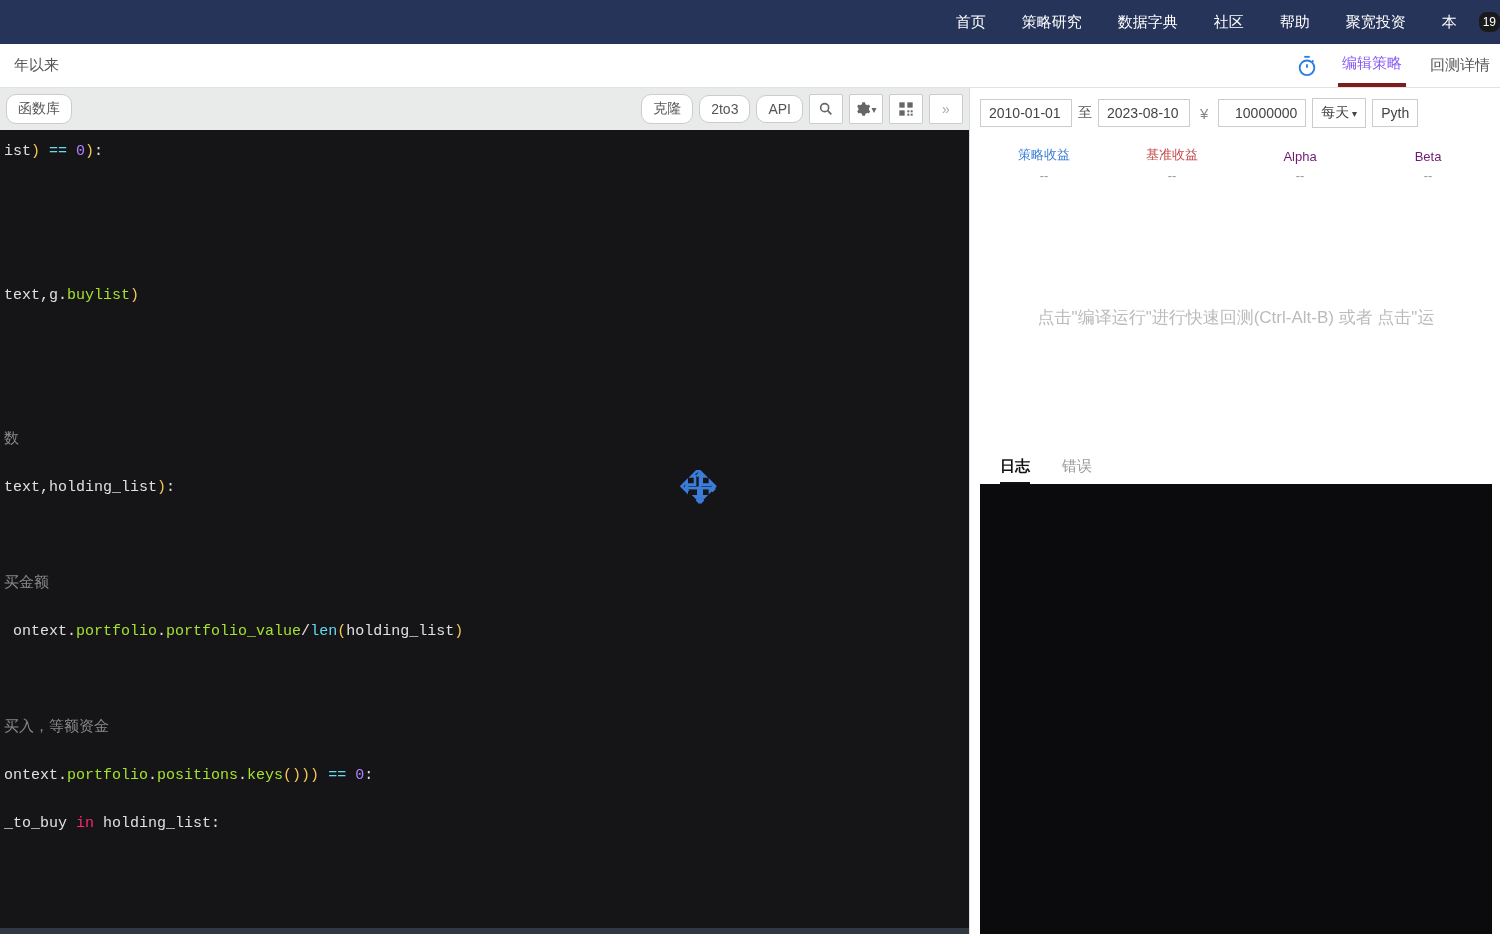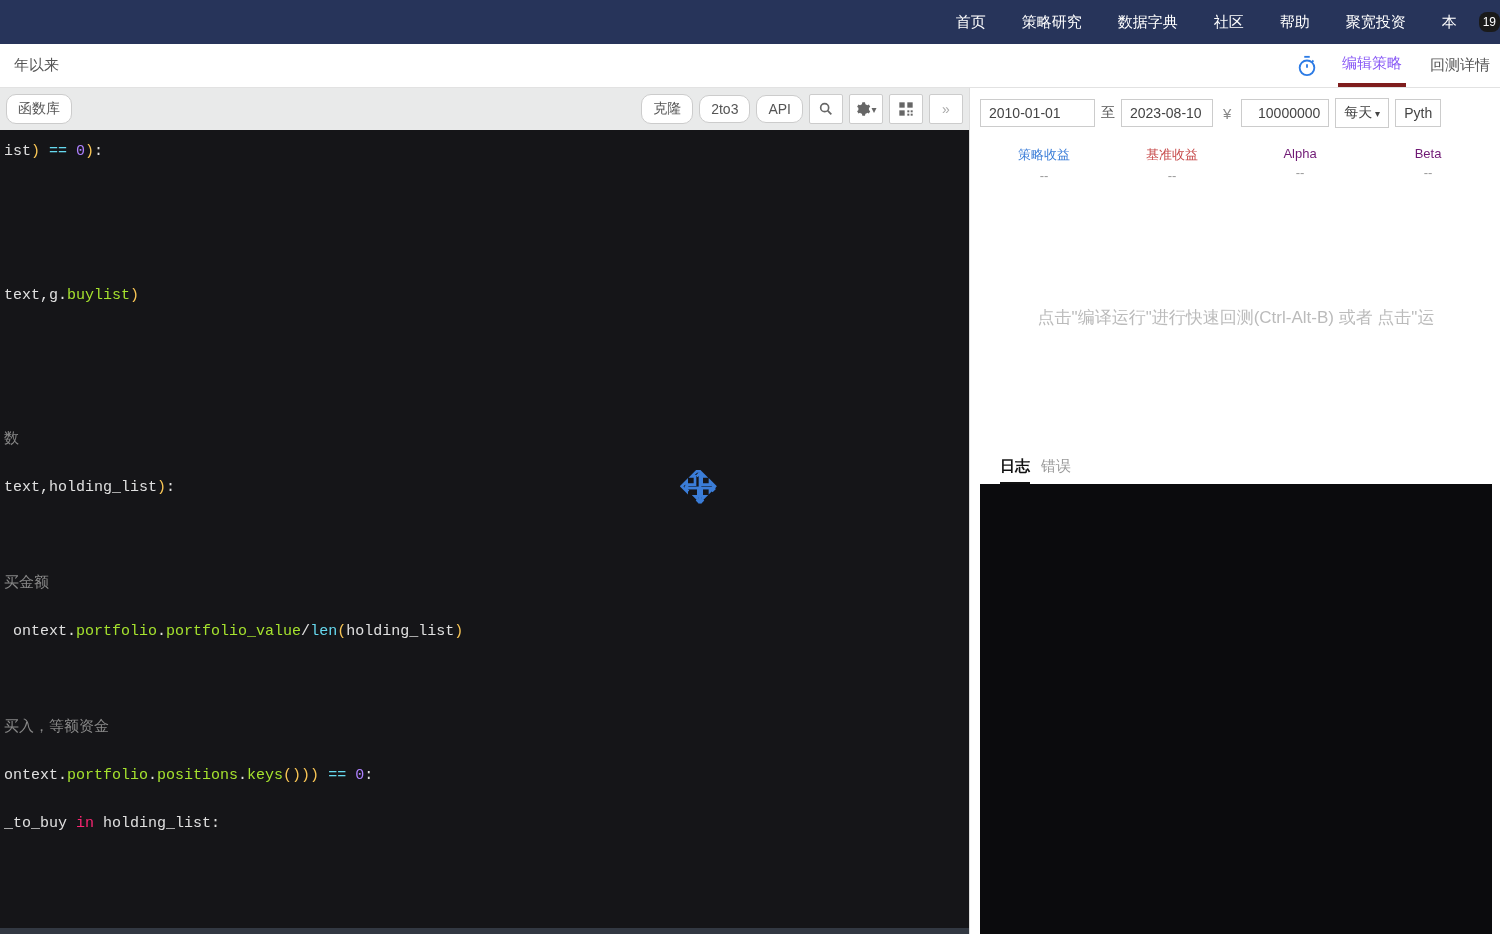--- a/index.html
+++ b/index.html
@@ -181,20 +181,21 @@
   color: #555;
   font-size: 14px;
 }
 .currency { color: #888; padding: 0 4px; font-size: 15px; }
 
 .metrics-row {
   display: flex;
   justify-content: space-around;
   margin-top: 14px;
   padding: 4px 0;
+  align-items: flex-end;
 }
 .metric-col {
   flex: 1;
   text-align: center;
 }
 .metric-label { font-size: 13px; }
 .metric-label.blue { color: #3b7dd8; }
 .metric-label.red  { color: #c74b4b; }
 .metric-label.gray { color: #701a75; }
 .metric-val { color: #999; font-size: 13px; margin-top: 4px; }
@@ -205,21 +206,21 @@
   align-items: center;
   justify-content: center;
   color: #bbb;
   font-size: 17px;
   padding: 0 4px;
 }
 
 
 .log-tabs {
   display: flex;
-  gap: 11px;
+  gap: 32px;
   padding-left: 20px;
   margin-top: 4px;
 }
 .log-tab {
   font-size: 15px;
   padding: 6px 0;
   cursor: pointer;
 }
 .log-tab.active {
   color: #111;
@@ -335,21 +336,21 @@
           <path d="M12 3v18M3 12h18"></path>
           <path d="M12 3l-2 2M12 3l2 2M12 21l-2-2M12 21l2-2M3 12l2-2M3 12l2 2M21 12l-2-2M21 12l-2 2"></path>
         </svg>
       </div>
     </div>
     <div class="footer-bar"></div>
   </div>
 
   <div class="result-side">
     <div class="param-row">
-      <input class="param-input" style="width: 115px;" value="2010-01-01">
+      <input class="param-input" style="width: 92px;" value="2010-01-01">
       <span class="param-label">至</span>
       <input class="param-input" style="width: 92px;" value="2023-08-10">
       <span class="currency">¥</span>
       <input class="param-input" style="width: 88px; text-align: right;" value="10000000">
       <button class="param-input caret-down" style="cursor:pointer">每天</button>
       <button class="param-input" style="cursor:pointer">Pyth</button>
     </div>
 
     <div class="metrics-row">
       <div class="metric-col">

